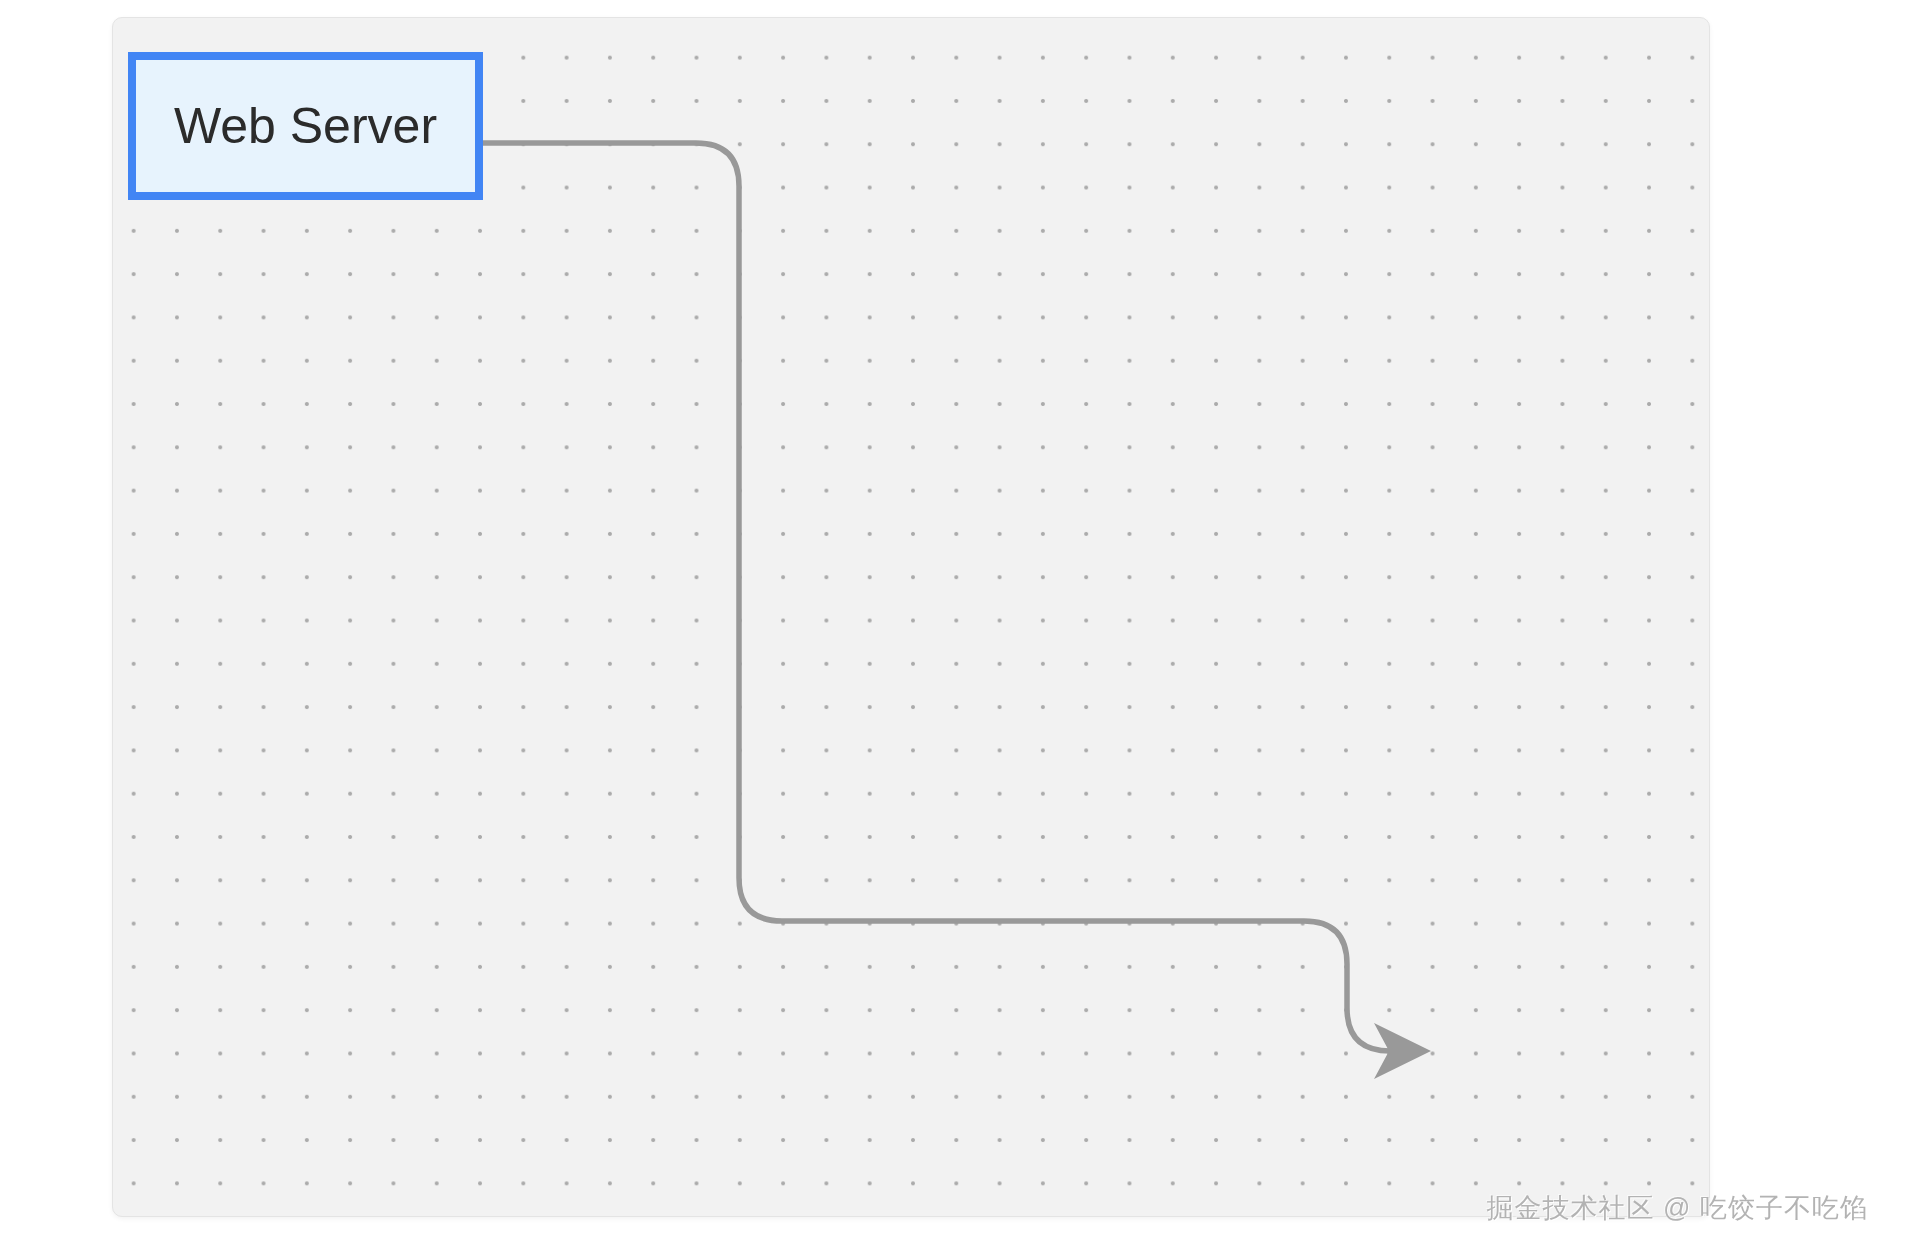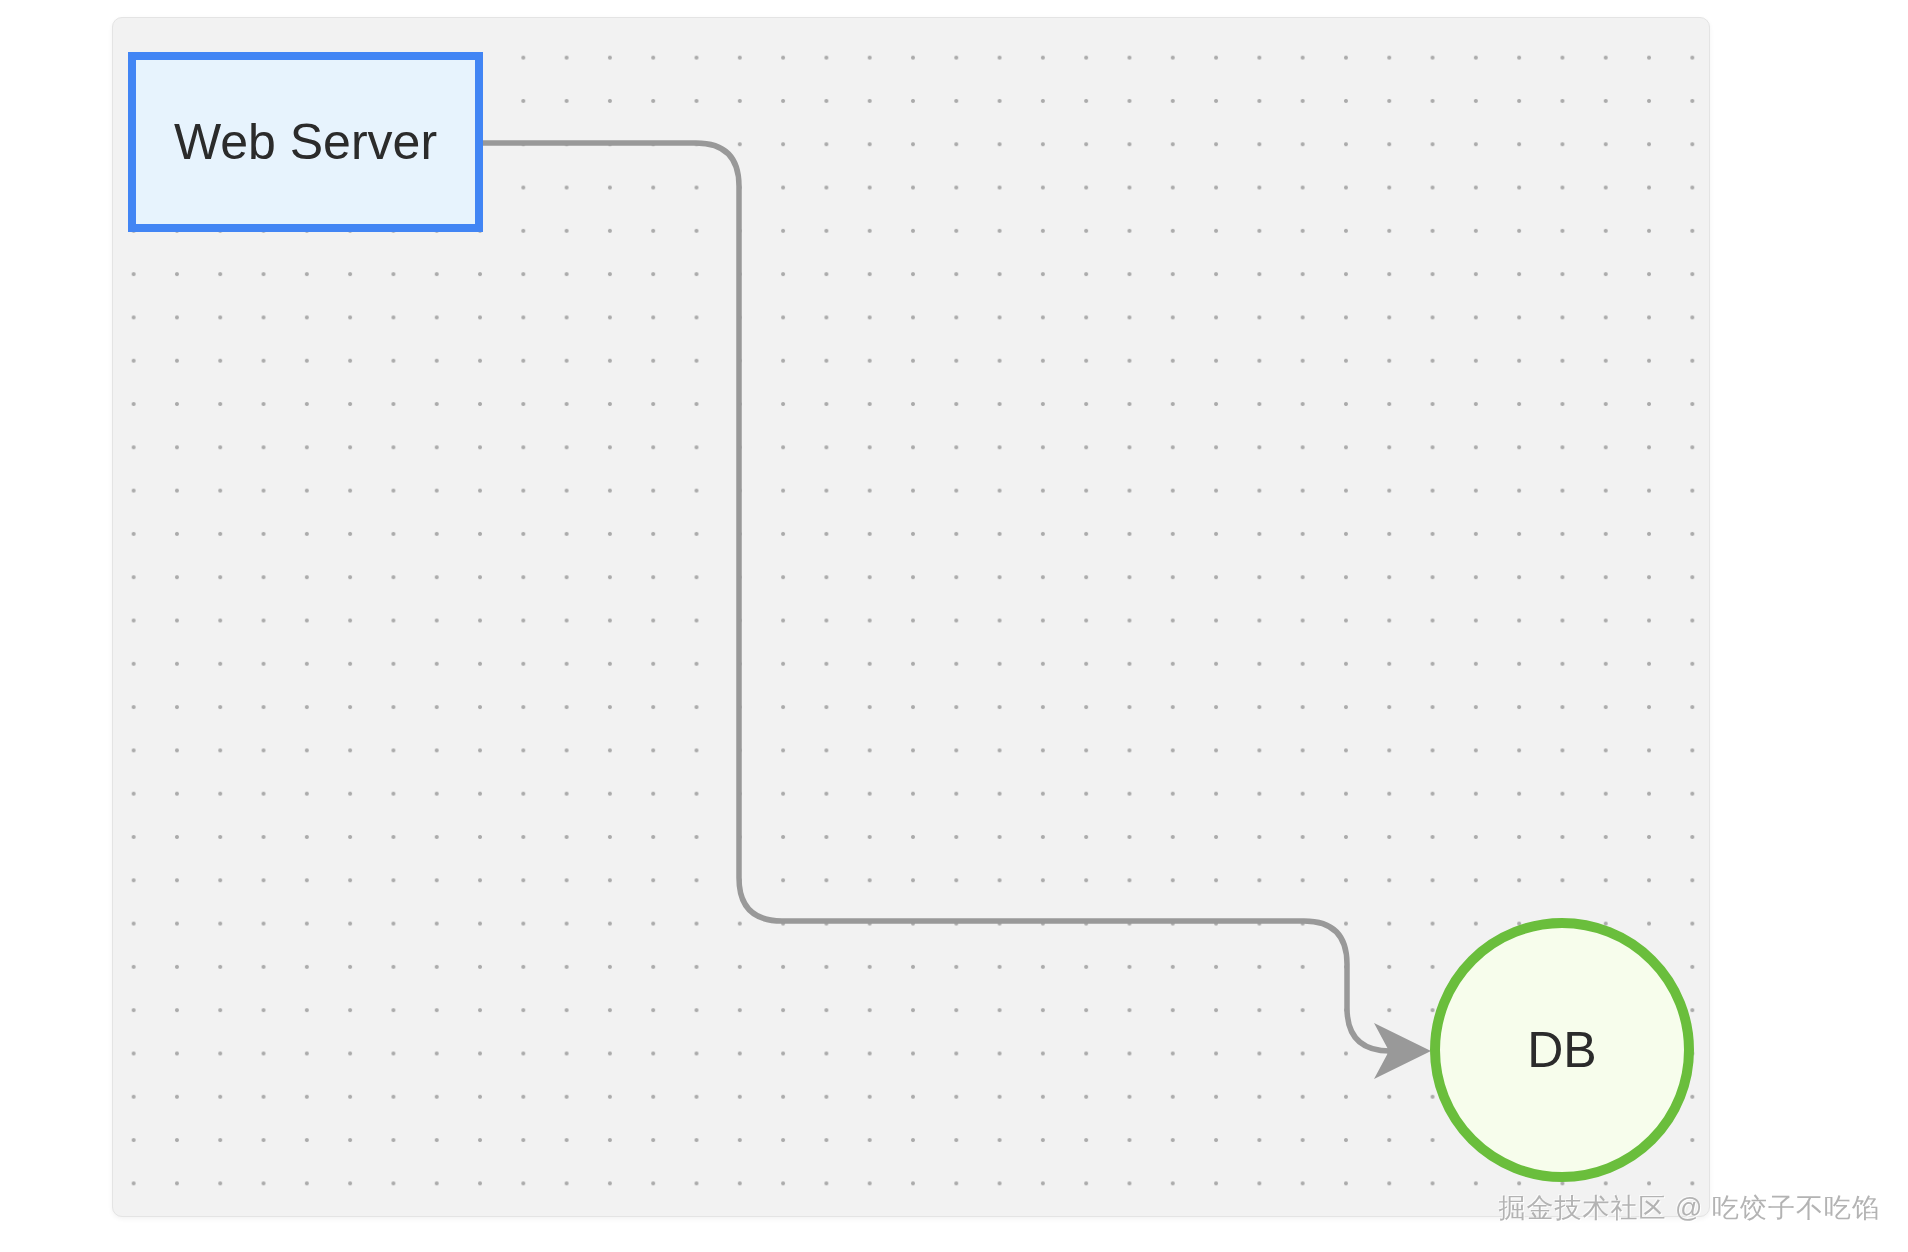--- a/index.html
+++ b/index.html
@@ -31,21 +31,21 @@
 
   .node {
     position: absolute;
     display: flex; align-items: center; justify-content: center;
     box-sizing: border-box;
     color: var(--node-text, #2b2b2b);
     white-space: nowrap;
   }
   .node-rect {
     left: 15px; top: 34px;
-    width: 355px; height: 180px;
+    width: 355px; height: 148px;
     background: var(--blue-fill, #e7f3fd);
     border: 8px solid var(--blue-border, #4285f4);
     font-size: 50px;
   }
   .node-circle {
     left: 1317px; top: 900px;
     width: 264px; height: 264px;
     background: var(--green-fill, #f7fdec);
     border: 10px solid var(--green-border, #6abe3c);
     border-radius: 50%;
@@ -60,21 +60,21 @@
     border-radius: 9px;
     display: flex; align-items: center; justify-content: center;
     font-size: 60px;
     word-spacing: 8px;
     color: var(--label-text, #111111);
     white-space: nowrap;
   }
 
   .watermark {
     position: absolute;
-    right: 28px; top: 1190px;
+    right: 40px; top: 1190px;
     font-size: 27px;
     letter-spacing: 1px;
     color: var(--watermark, #b3b3b3);
     text-shadow: 1px 1px 0 #ffffff, -1px -1px 0 rgba(255,255,255,0.6);
     white-space: nowrap;
   }
 </style>
 </head>
 <body>
 
@@ -93,22 +93,19 @@
                L 1234 990
                Q 1234 1033 1277 1033
                L 1280 1033" fill="none" stroke="var(--edge, #999999)" stroke-width="5.5" stroke-linejoin="round" stroke-linecap="butt"></path>
       <path d="M 1318 1033 L 1261 1005 L 1276 1033 L 1261 1061 Z" fill="var(--edge, #999999)"></path>
     </svg>
 
     <div class="node node-rect">
       <span>Web Server</span>
     </div>
 
-    <div class="node node-circle">
-      <span>DB</span>
-    </div>
 
 
   </div>
 
   <div class="watermark">掘金技术社区 @ 吃饺子不吃馅</div>
 
 </div>
 
 </body></html>

